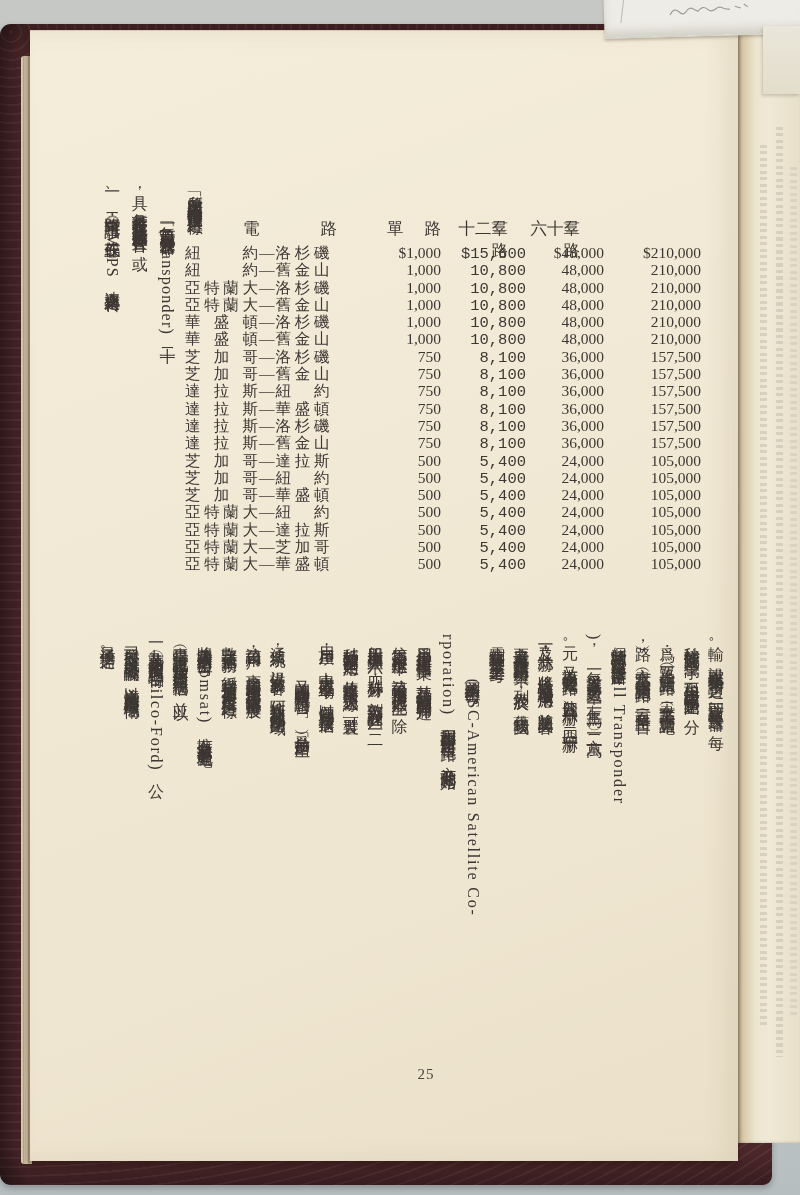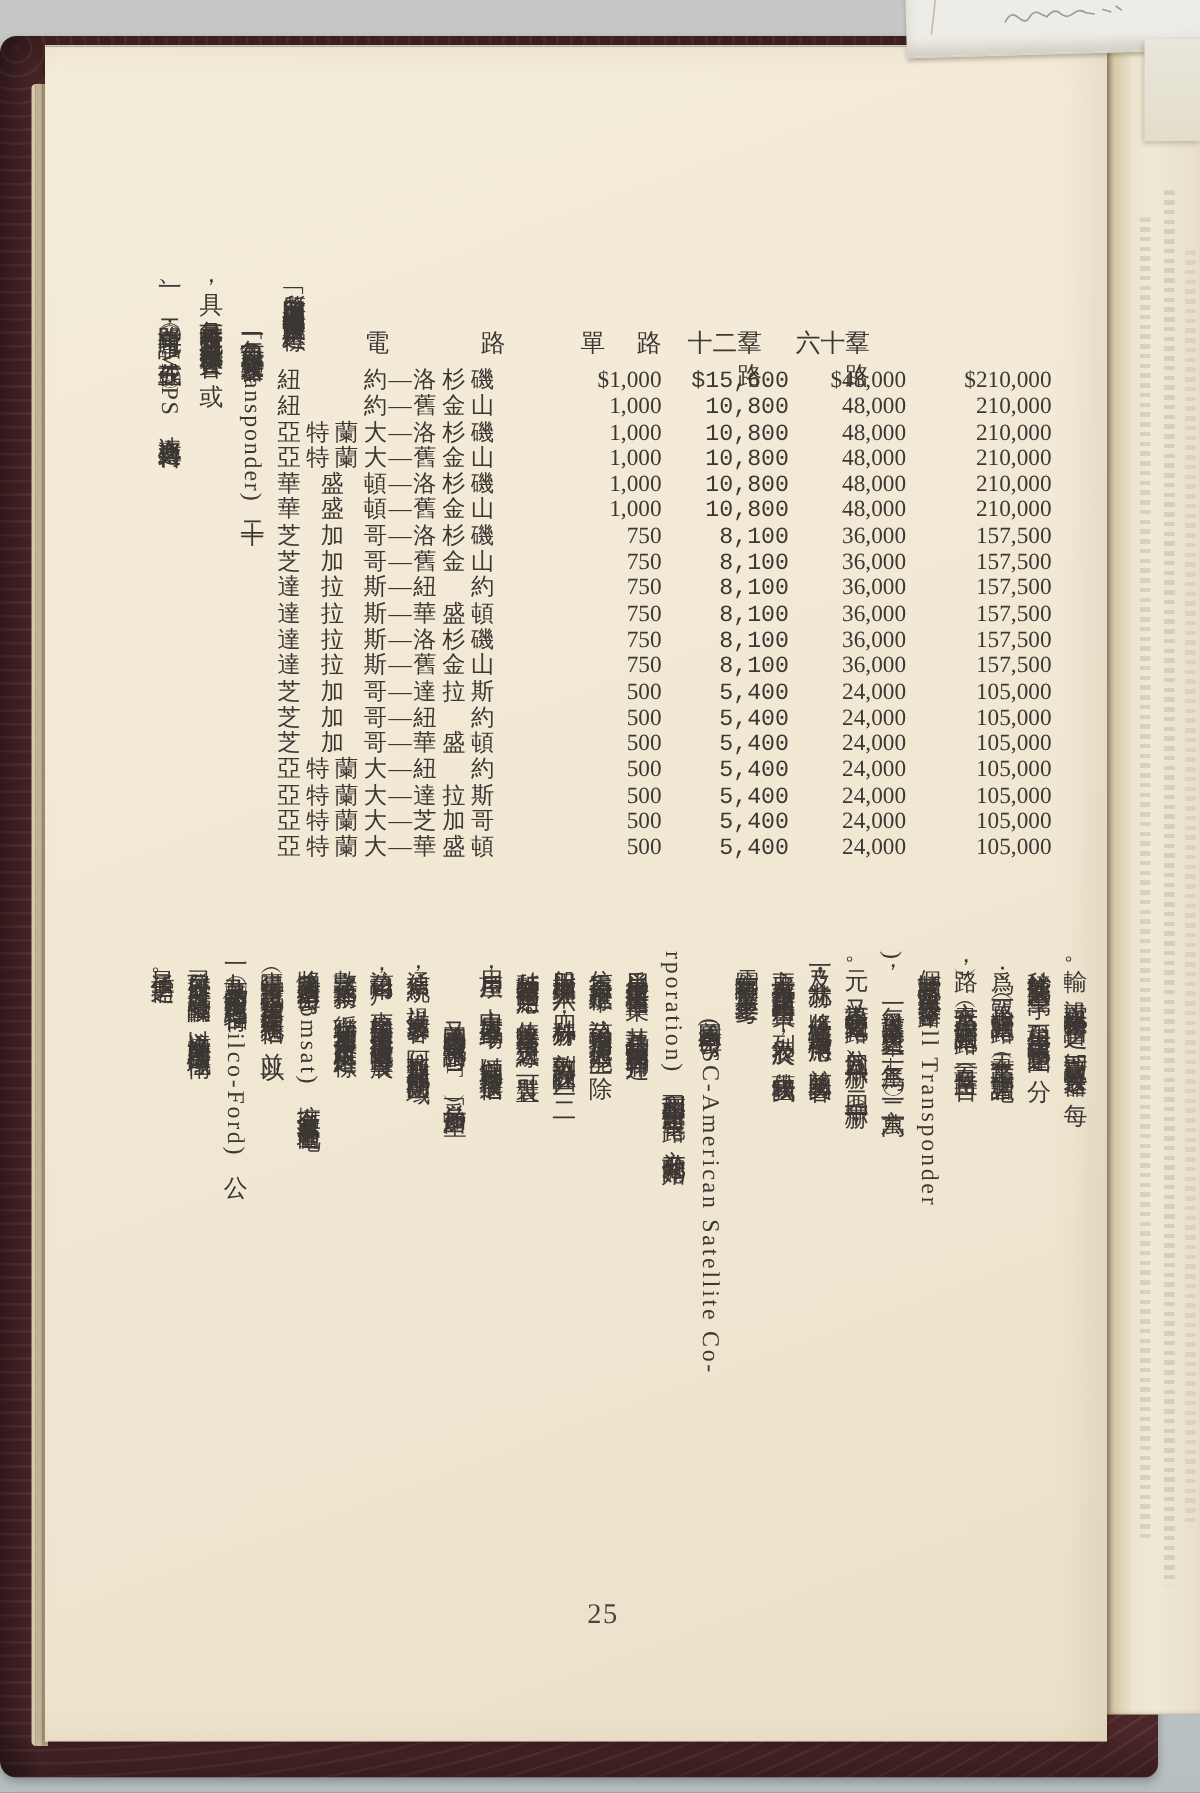--- a/index.html
+++ b/index.html
@@ -71,22 +71,22 @@
   .thead .c-60{padding-right:30px;margin-top:12px;}
   .thead .c-300{padding-right:40px;}
   .jchars{display:inline-flex;justify-content:space-between;vertical-align:baseline;}
   .from{width:73px;}
   .to{width:54px;}
   .h-city-in{width:94px;margin-left:58px;}
   .h-s-in{width:54px;}
   .dash{padding:0 1px;}
 
   
-  .page-number{position:absolute;left:332px;top:1035px;width:80px;text-align:center;
-    font-size:19px;letter-spacing:1px;color:#4a443c;}
+  .page-number{position:absolute;left:356px;top:1035px;width:80px;text-align:center;
+    font-size:15px;letter-spacing:1px;color:#4a443c;}
 
   
   .tape{position:absolute;left:604px;top:-9px;width:204px;height:44px;background:var(--tape);
     transform:rotate(-1.6deg);box-shadow:0 2px 3px rgba(80,70,55,.35), inset 0 -6px 8px rgba(180,175,160,.45);
     border-bottom:1px solid #d4d1c6;}
   .tape::after{content:"";position:absolute;left:18px;top:4px;width:60px;height:30px;
     border-left:1px solid rgba(170,165,150,.7);transform:rotate(8deg);}
   .tape-right{position:absolute;left:763px;top:26px;width:37px;height:68px;
     background:linear-gradient(180deg,#e9e6da,#e3ddcb);box-shadow:-1px 2px 3px rgba(90,80,60,.25);}
   .handwriting{position:absolute;left:64px;top:12px;}

